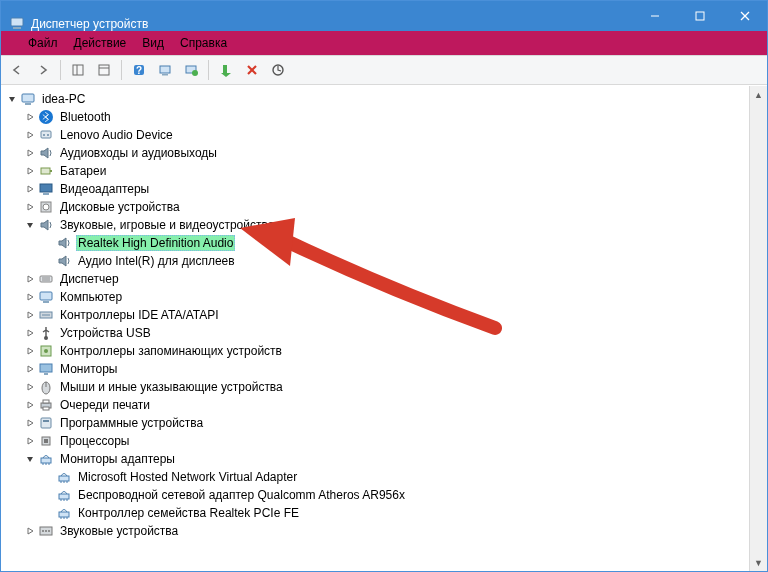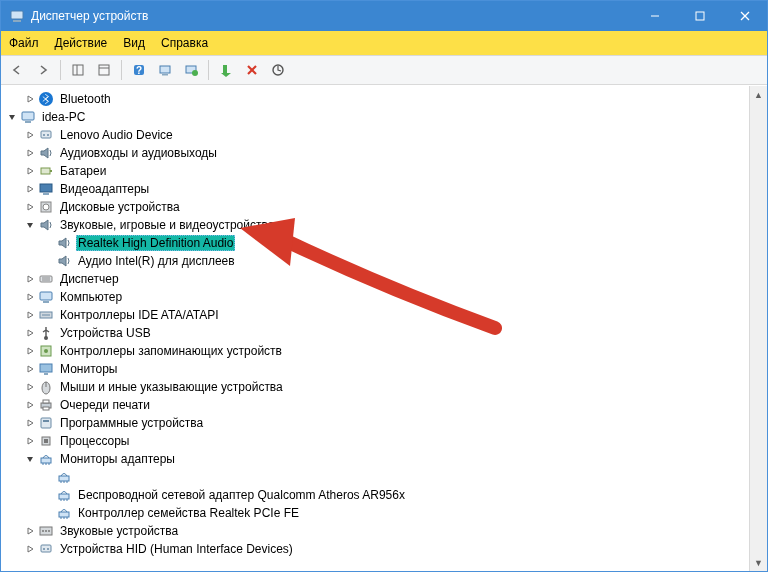--- a/index.html
+++ b/index.html
@@ -1,35 +1,35 @@
 <!DOCTYPE html>
 <html><head>
 <meta charset="utf-8">
 <style>
   html,body{margin:0;padding:0;font-family:"Segoe UI",Tahoma,sans-serif;font-size:12px;background:#fff;color:#000}
   .window{width:768px;height:572px;box-sizing:border-box;box-shadow:0 6px 28px rgba(0,0,0,.35);display:flex;flex-direction:column;border:1px solid #4a90d9;background:#fff;overflow:hidden}
-  .titlebar{height:30px;background:#3b86d1;color:#fff;display:flex;align-items:center;padding:0 0 0 8px;font-size:12px}
+  .titlebar{height:30px;background:#3b86d1;color:#fff;display:flex;align-items:flex-end;padding:0 0 0 8px;font-size:12px}
   .titlebar .t-icon{width:16px;height:16px;margin-right:6px;display:inline-flex;align-items:center;justify-content:center}
   .titlebar .title{flex:1}
   .win-btns{display:flex;height:100%}
   .win-btn{width:45px;display:flex;align-items:center;justify-content:center;color:#fff;font-family:Arial}
   .win-btn.close{background:transparent}
-  .menubar{height:20px;background:#fde047;display:flex;align-items:center;padding:2px 0;border-bottom:1px solid #d9d9d9;font-size:12px}
+  .menubar{height:20px;background:#be185d;display:flex;align-items:center;padding:2px 19px;border-bottom:1px solid #d9d9d9;font-size:12px}
   .menubar span{padding:2px 8px}
   .toolbar{height:28px;background:#f5f6f7;border-bottom:1px solid #d9d9d9;display:flex;align-items:center;padding:0 4px;gap:2px}
   .tb-btn{width:22px;height:22px;display:flex;align-items:center;justify-content:center;border:1px solid transparent;border-radius:2px}
   .tb-sep{width:1px;height:20px;background:#cfcfcf;margin:0 3px}
   .content{flex:1;display:flex;overflow:hidden;border-top:1px solid #fff}
   .tree{flex:1;overflow:auto;padding:4px 0 4px 4px;position:relative}
   .node{display:flex;align-items:center;height:16px;padding:1px 0;white-space:nowrap}
   .twisty{width:14px;height:14px;display:inline-flex;align-items:center;justify-content:center;color:#5b5b5b;font-size:10px;margin-right:1px;cursor:pointer}
   .twisty.empty{visibility:hidden}
   .node .ic{width:16px;height:16px;display:inline-flex;align-items:center;justify-content:center;margin-right:4px}
   .node .lbl{padding:0 2px}
-  .node.selected .lbl{background:#14b8a6;border:1px dotted #7ab7e8;padding:0 1px}
+  .node.selected .lbl{background:#86efac;border:1px dotted #7ab7e8;padding:0 1px}
   .indent{display:inline-block}
   .scrollbar{width:17px;background:#f0f0f0;border-left:1px solid #d9d9d9;display:flex;flex-direction:column}
   .sb-btn{height:17px;display:flex;align-items:center;justify-content:center;color:#606060;background:#f0f0f0;font-size:9px}
   .sb-track{flex:1;background:#f0f0f0}
   .arrow-annot{position:absolute;pointer-events:none}
   svg{display:block}
 </style>
 </head>
 <body>
 
@@ -130,48 +130,48 @@
         <svg width="14" height="14">
           <circle cx="7" cy="7" r="5" fill="none" stroke="#555" stroke-width="1.4"></circle>
           <path d="M7 3 L7 7 L10 8" stroke="#555" fill="none" stroke-width="1.2"></path>
         </svg>
       </div>
   </div>
 
   <div class="content">
     <div class="tree" id="tree">
         <div class="node">
+          <span class="indent" style="width: 0px;"></span>
+          <span class="twisty">
+            <svg width="10" height="10">
+              <path d="M2 3 L8 3 L5 8 Z" fill="#404040"></path>
+            </svg>
+          </span>
+          <span class="ic">
+            <svg width="16" height="16" viewBox="0 0 16 16">
+              <rect x="2" y="3" width="12" height="8" rx="1" fill="#cfe3f5" stroke="#4a7fb0"></rect>
+              <rect x="5" y="12" width="6" height="2" fill="#8aa9c2"></rect>
+            </svg>
+          </span>
+          <span class="lbl">idea-PC</span>
+        </div>
+        <div class="node">
           <span class="indent" style="width: 18px;"></span>
           <span class="twisty">
             <svg width="10" height="10">
               <path d="M3 2 L8 5 L3 8 Z" fill="none" stroke="#707070"></path>
             </svg>
           </span>
           <span class="ic">
             <svg width="16" height="16" viewBox="0 0 16 16">
               <circle cx="8" cy="8" r="7" fill="#1976d2"></circle>
               <path d="M7 3 L11 6 L7 9 L11 12 L7 15 M4 6 L11 12 M4 12 L11 6" stroke="#fff" stroke-width="1" fill="none" transform="scale(.8) translate(2 1)"></path>
             </svg>
           </span>
           <span class="lbl">Bluetooth</span>
-        </div>
-        <div class="node">
-          <span class="indent" style="width: 0px;"></span>
-          <span class="twisty">
-            <svg width="10" height="10">
-              <path d="M2 3 L8 3 L5 8 Z" fill="#404040"></path>
-            </svg>
-          </span>
-          <span class="ic">
-            <svg width="16" height="16" viewBox="0 0 16 16">
-              <rect x="2" y="3" width="12" height="8" rx="1" fill="#cfe3f5" stroke="#4a7fb0"></rect>
-              <rect x="5" y="12" width="6" height="2" fill="#8aa9c2"></rect>
-            </svg>
-          </span>
-          <span class="lbl">idea-PC</span>
         </div>
         <div class="node">
           <span class="indent" style="width: 18px;"></span>
           <span class="twisty">
             <svg width="10" height="10">
               <path d="M3 2 L8 5 L3 8 Z" fill="none" stroke="#707070"></path>
             </svg>
           </span>
           <span class="ic">
             <svg width="16" height="16" viewBox="0 0 16 16">
@@ -454,20 +454,21 @@
           <span class="twisty empty"></span>
           <span class="ic">
             <svg width="16" height="16" viewBox="0 0 16 16">
               <rect x="3" y="7" width="10" height="5" fill="#cfe3f5" stroke="#4a7fb0"></rect>
               <line x1="5" y1="12" x2="5" y2="14" stroke="#4a7fb0"></line>
               <line x1="8" y1="12" x2="8" y2="14" stroke="#4a7fb0"></line>
               <line x1="11" y1="12" x2="11" y2="14" stroke="#4a7fb0"></line>
               <path d="M5 7 Q8 2 11 7" stroke="#4a7fb0" fill="none"></path>
             </svg>
           </span>
+          <span class="lbl">Microsoft Hosted Network Virtual Adapter</span>
         </div>
         <div class="node">
           <span class="indent" style="width: 36px;"></span>
           <span class="twisty empty"></span>
           <span class="ic">
             <svg width="16" height="16" viewBox="0 0 16 16">
               <rect x="3" y="7" width="10" height="5" fill="#cfe3f5" stroke="#4a7fb0"></rect>
               <line x1="5" y1="12" x2="5" y2="14" stroke="#4a7fb0"></line>
               <line x1="8" y1="12" x2="8" y2="14" stroke="#4a7fb0"></line>
               <line x1="11" y1="12" x2="11" y2="14" stroke="#4a7fb0"></line>
@@ -499,36 +500,20 @@
           </span>
           <span class="ic">
             <svg width="16" height="16" viewBox="0 0 16 16">
               <rect x="2" y="4" width="12" height="8" fill="#d5d9dc" stroke="#777"></rect>
               <circle cx="5" cy="8" r="1" fill="#777"></circle>
               <circle cx="8" cy="8" r="1" fill="#777"></circle>
               <circle cx="11" cy="8" r="1" fill="#777"></circle>
             </svg>
           </span>
           <span class="lbl">Звуковые устройства</span>
-        </div>
-        <div class="node">
-          <span class="indent" style="width: 18px;"></span>
-          <span class="twisty">
-            <svg width="10" height="10">
-              <path d="M3 2 L8 5 L3 8 Z" fill="none" stroke="#707070"></path>
-            </svg>
-          </span>
-          <span class="ic">
-            <svg width="16" height="16" viewBox="0 0 16 16">
-              <rect x="3" y="4" width="10" height="7" rx="1" fill="#e0e8ef" stroke="#6a8aa5"></rect>
-              <circle cx="6" cy="8" r="1" fill="#6a8aa5"></circle>
-              <circle cx="10" cy="8" r="1" fill="#6a8aa5"></circle>
-            </svg>
-          </span>
-          <span class="lbl">Устройства HID (Human Interface Devices)</span>
         </div>
       </div>
 
     <div class="scrollbar">
       <div class="sb-btn">▲</div>
       <div class="sb-track"></div>
       <div class="sb-btn">▼</div>
     </div>
   </div>
 

